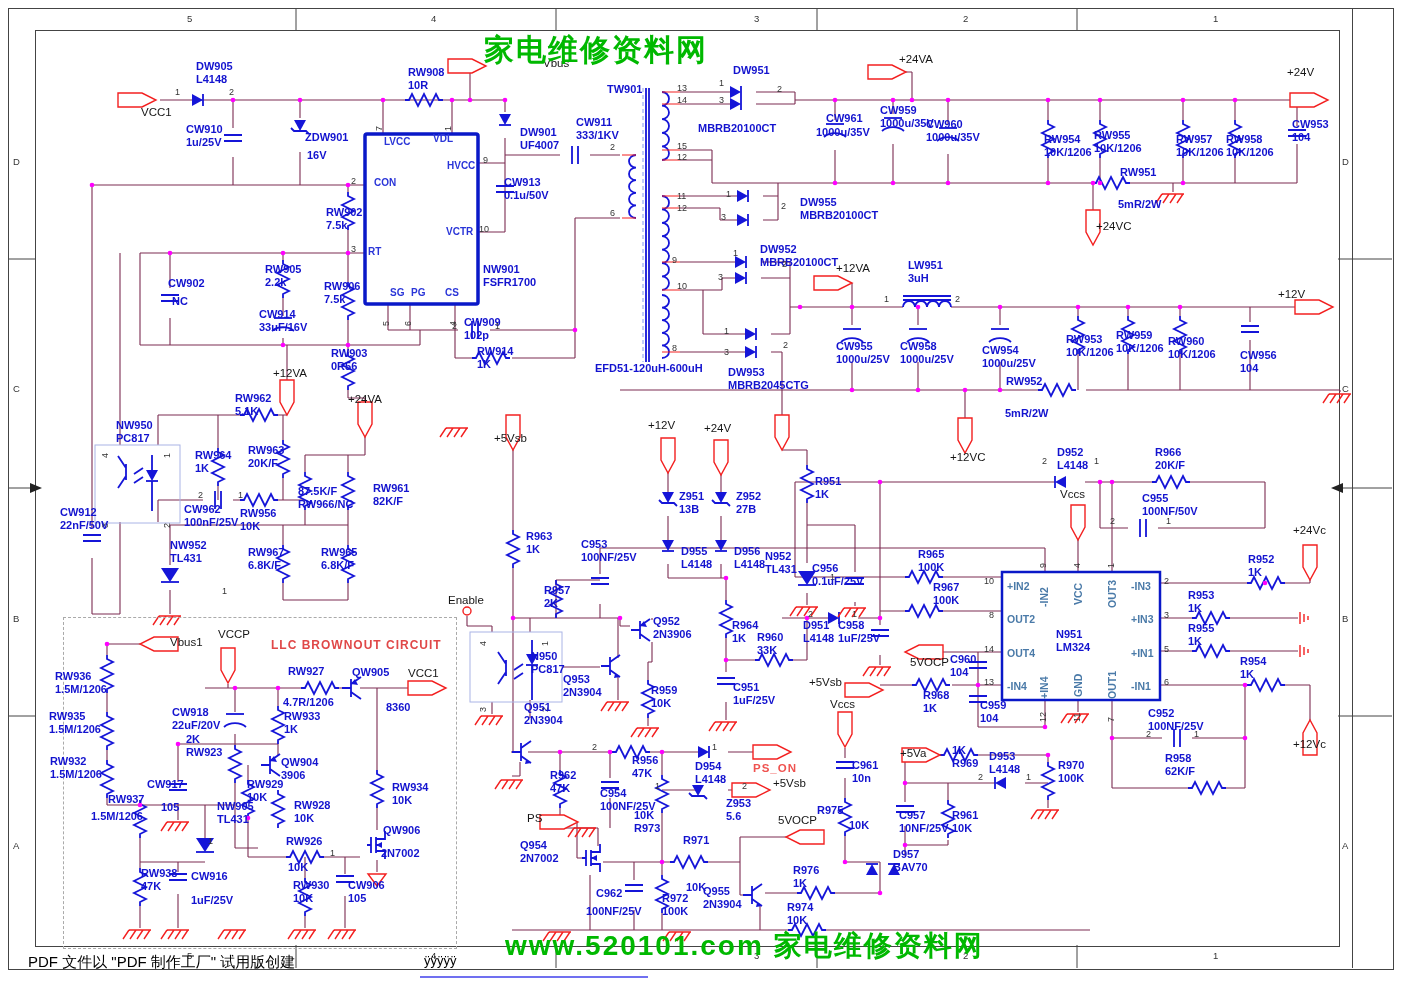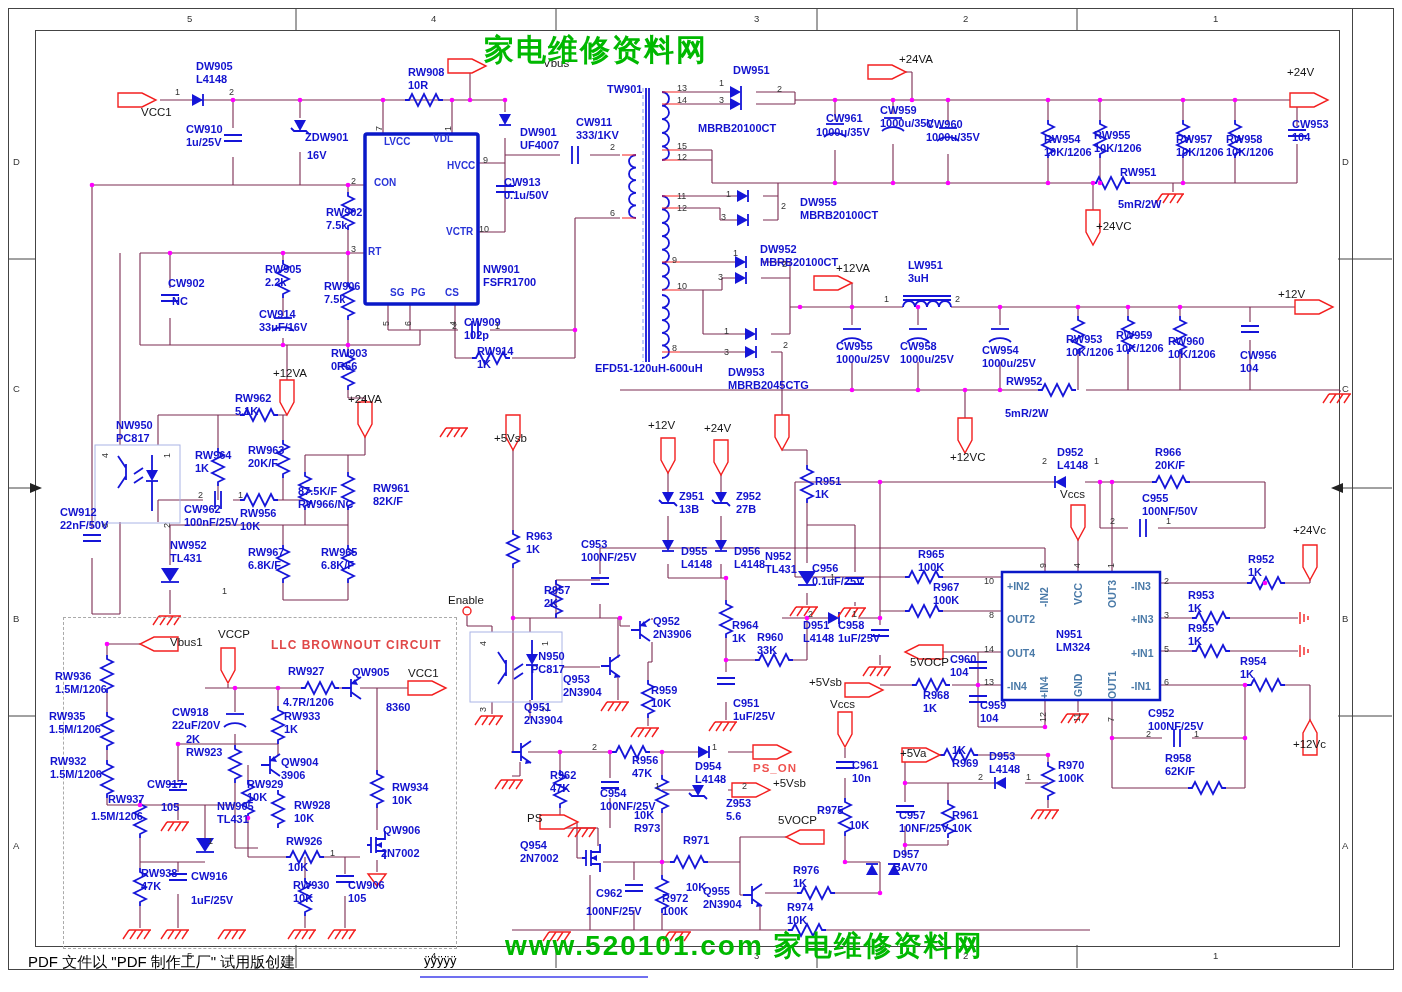--- a/index.html
+++ b/index.html
@@ -628,21 +628,21 @@
       <div class="lbl b" style="left: 321px; top: 546px;">RW965
 6.8K/F</div>
       <div class="lbl k" style="left: 494px; top: 432px;">+5Vsb</div>
       <div class="lbl b" style="left: 526px; top: 530px;">R963
 1K</div>
       <div class="lbl b" style="left: 581px; top: 538px;">C953
 100NF/25V</div>
       <div class="lbl b" style="left: 544px; top: 584px;">R957
 2K</div>
       <div class="lbl k" style="left: 448px; top: 594px;">Enable</div>
-      <div class="lbl b" style="left: 531px; top: 650px; text-align: right;">N950
+      <div class="lbl b" style="left: 531px; top: 650px;">N950
 PC817</div>
       <div class="lbl pv" style="left: 478px; top: 646px;">4</div>
       <div class="lbl pv" style="left: 478px; top: 712px;">3</div>
       <div class="lbl pv" style="left: 540px; top: 646px;">1</div>
       <div class="lbl pv" style="left: 540px; top: 712px;">2</div>
       <div class="lbl b" style="left: 563px; top: 673px;">Q953
 2N3904</div>
       <div class="lbl b" style="left: 653px; top: 615px;">Q952
 2N3906</div>
       <div class="lbl b" style="left: 524px; top: 701px;">Q951
@@ -663,21 +663,21 @@
 TL431</div>
       <div class="lbl p" style="left: 830px; top: 572px;">1</div>
       <div class="lbl b" style="left: 815px; top: 475px;">R951
 1K</div>
       <div class="lbl b" style="left: 812px; top: 562px;">C956
 0.1uF/25V</div>
       <div class="lbl b" style="left: 732px; top: 619px;">R964
 1K</div>
       <div class="lbl b" style="left: 757px; top: 631px;">R960
 33K</div>
-      <div class="lbl b" style="left: 733px; top: 681px; margin-top: 16px;">C951
+      <div class="lbl b" style="left: 733px; top: 681px;">C951
 1uF/25V</div>
       <div class="lbl b" style="left: 803px; top: 619px;">D951
 L4148</div>
       <div class="lbl p" style="left: 808px; top: 609px;">2</div>
       <div class="lbl p" style="left: 852px; top: 609px;">1</div>
       <div class="lbl b" style="left: 838px; top: 619px;">C958
 1uF/25V</div>
       <div class="lbl b" style="left: 918px; top: 548px;">R965
 100K</div>
       <div class="lbl b" style="left: 933px; top: 581px;">R967

